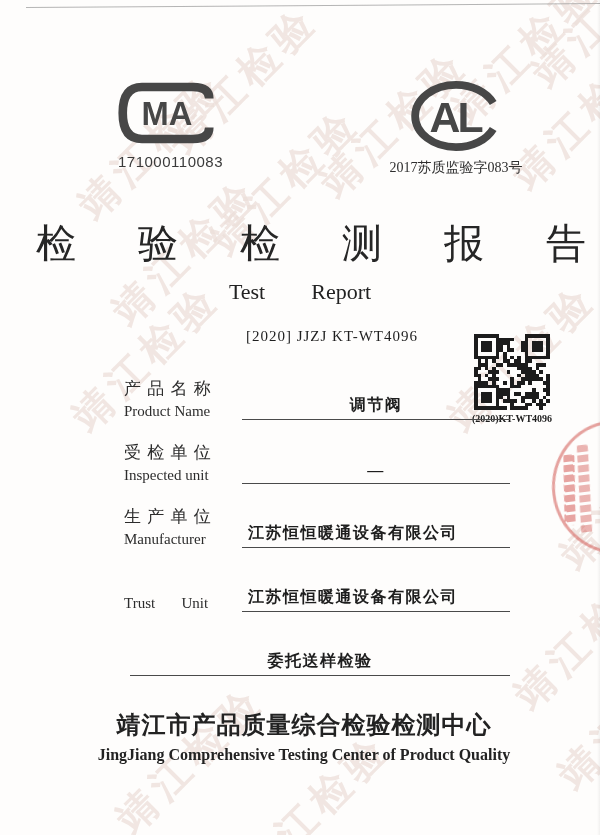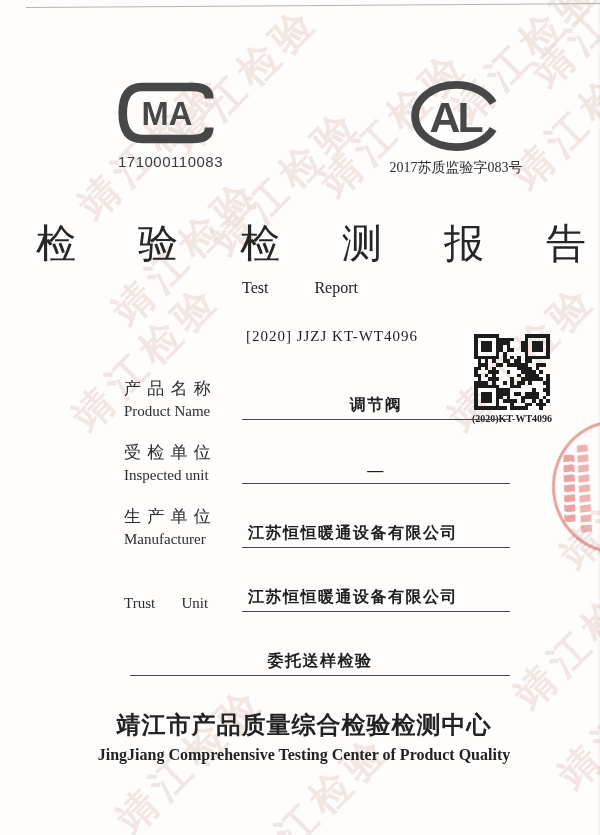--- a/index.html
+++ b/index.html
@@ -22,21 +22,21 @@
   .cma-block{position:absolute;left:116px;top:82px;width:120px;}
   .cma-number{font-family:"Liberation Sans",sans-serif;font-size:15px;color:#3a3a3a;
     letter-spacing:.5px;margin-top:5px;margin-left:2px;}
   .cal-block{position:absolute;left:388px;top:80px;width:136px;text-align:center;}
   .cal-caption{font-size:14px;color:#2e2e2e;margin-top:3px;letter-spacing:0;white-space:nowrap;}
   
   .title-zh{position:absolute;top:216px;left:0;width:100%;text-align:center;
     font-size:40px;letter-spacing:26px;color:#262626;transform:translateX(24px);
     white-space:nowrap;font-weight:500;}
   .title-en{position:absolute;top:279px;left:0;width:100%;display:flex;
-    justify-content:center;gap:46px;font-size:16px;color:#222;}
+    justify-content:center;gap:46px;font-size:22px;color:#222;}
   .report-no{position:absolute;top:328px;left:0;width:100%;text-align:center;
     transform:translateX(32px);font-size:15px;letter-spacing:1px;color:#1f1f1f;}
   
   .qr-block{position:absolute;left:458px;top:334px;width:108px;text-align:center;}
   .qr-box{width:76px;height:76px;margin:0 auto;}
   .qr-caption{font-size:10px;font-weight:bold;color:#1d1d1d;margin-top:3px;
     letter-spacing:0;white-space:nowrap;}
   
   .fields{position:absolute;left:124px;top:370px;width:386px;}
   .field-row{display:flex;align-items:flex-end;height:50px;margin-bottom:14px;}

